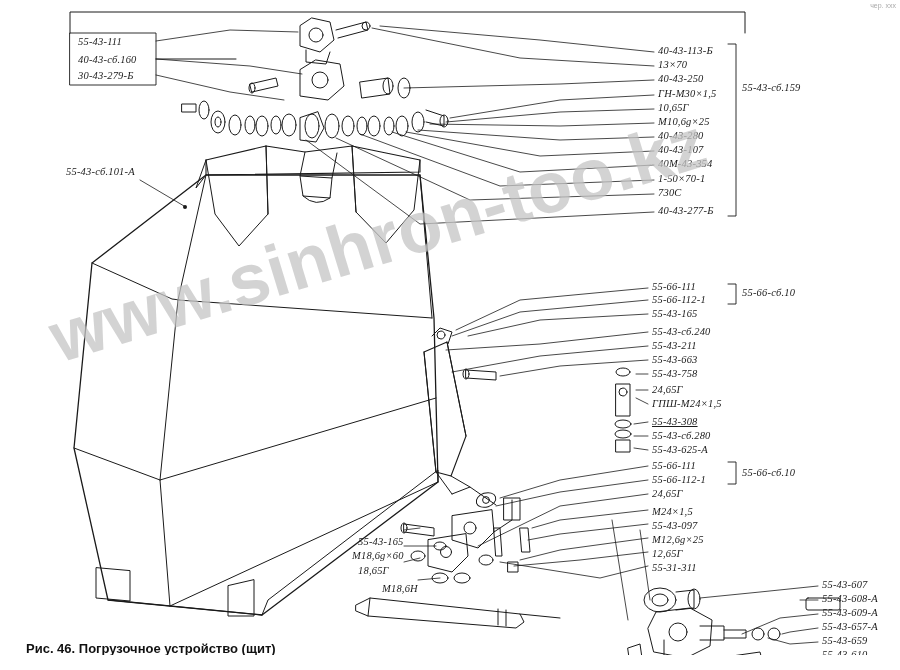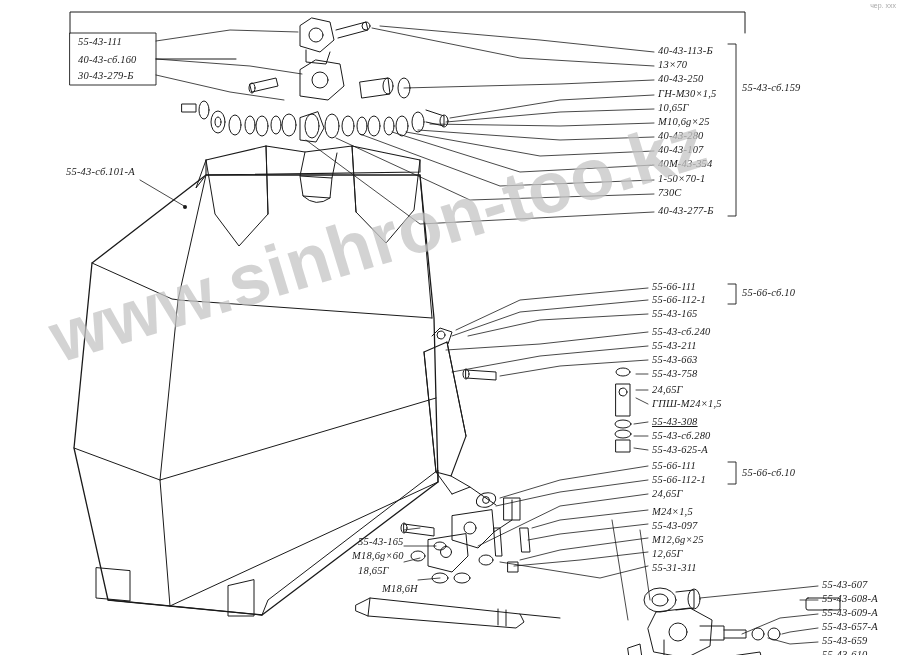--- a/index.html
+++ b/index.html
@@ -303,20 +303,21 @@
   <div class="lbl lbl-it" style="left:358px;top:565px;">18,65Г</div>
   <div class="lbl lbl-it" style="left:382px;top:583px;">М18,6Н</div>
 
   <div class="lbl lbl-it" style="left:822px;top:579px;">55-43-607</div>
   <div class="lbl lbl-it" style="left:822px;top:593px;">55-43-608-А</div>
   <div class="lbl lbl-it" style="left:822px;top:607px;">55-43-609-А</div>
   <div class="lbl lbl-it" style="left:822px;top:621px;">55-43-657-А</div>
   <div class="lbl lbl-it" style="left:822px;top:635px;">55-43-659</div>
   <div class="lbl lbl-it" style="left:822px;top:649px;">55-43-610</div>
 
+  <div class="caption">Рис. 46. Погрузочное устройство (щит)</div>
 
   <div class="corner-mark">чер. ххх</div>
 
   <div class="wm">
     <div class="wm-text">www.sinhron-too.kz</div>
   </div>
 
 </div>
 
 </body></html>

